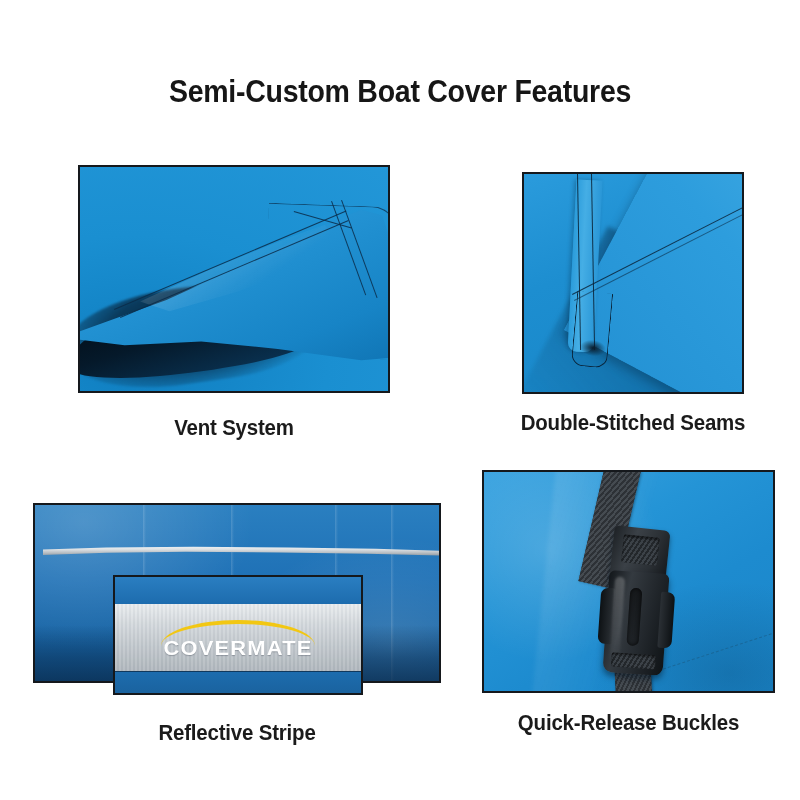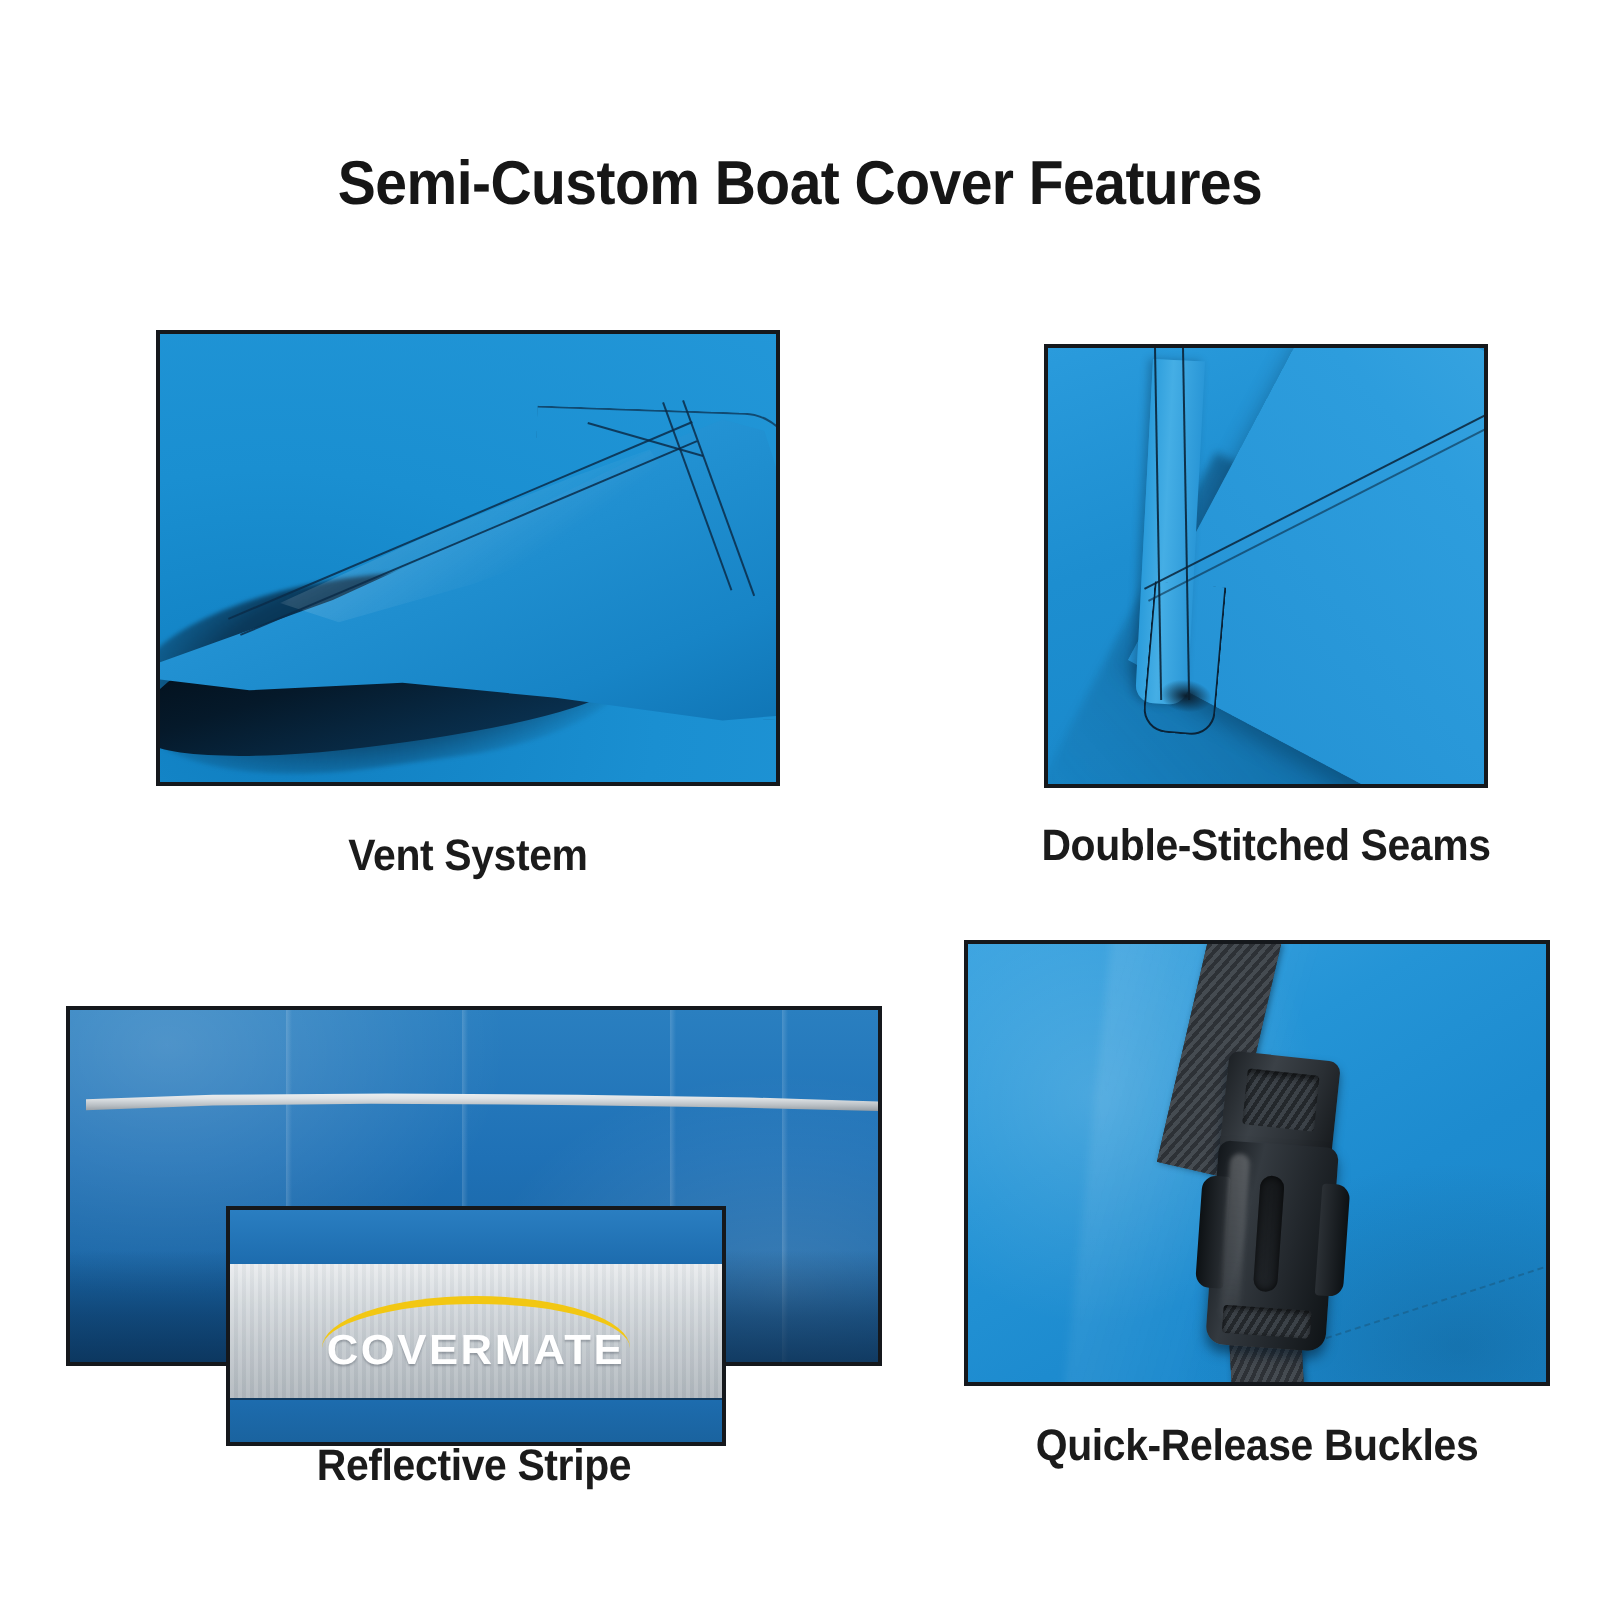--- a/index.html
+++ b/index.html
@@ -191,21 +191,20 @@
     box-shadow: 0 1px 3px rgba(4,32,58,0.4);
   }
   #cap-stripe { left: 33px; top: 720px; width: 408px; }
 
   
   #panel-inset {
     left: 113px; top: 575px; width: 250px; height: 120px;
     border: 2px solid #15181c;
     background: #1f6fb2;
     z-index: 5;
-    margin-top: 28px;
   }
   .inset-top {
     position: absolute; left: 0; top: 0; width: 100%; height: 23%;
     background: linear-gradient(180deg, #2a7ec1 0%, #1d6cae 100%);
   }
   .inset-bot {
     position: absolute; left: 0; bottom: 0; width: 100%; height: 18%;
     background: linear-gradient(180deg, #1d6cae 0%, #1a639f 100%);
     border-top: 1.5px solid #11395e;
   }

